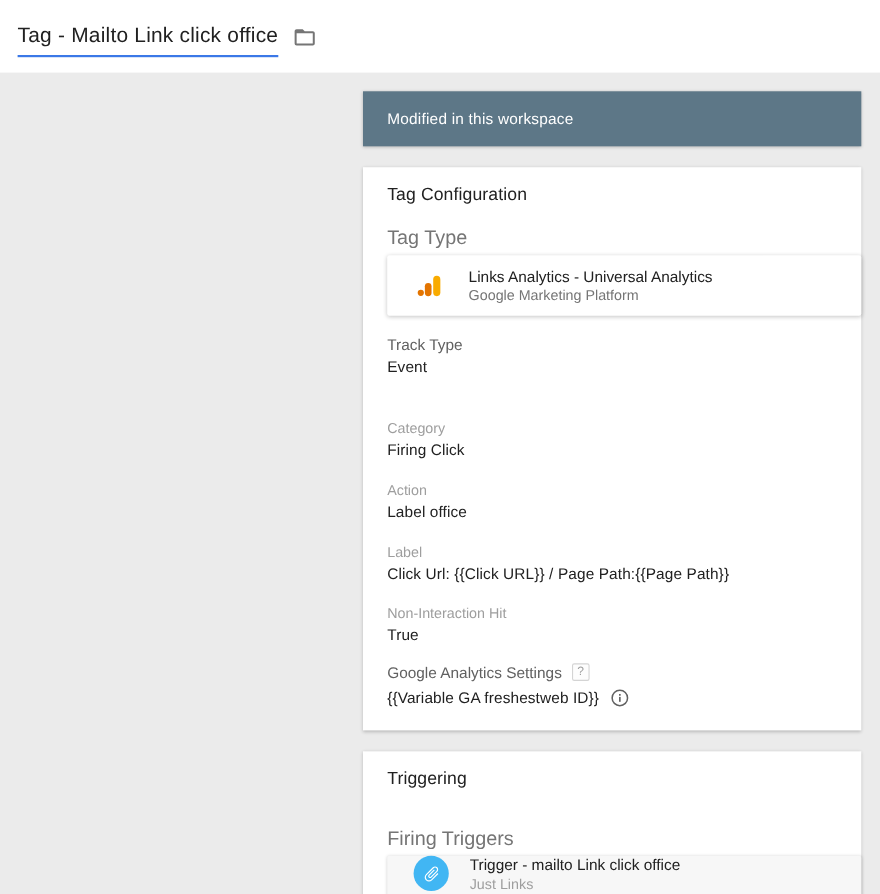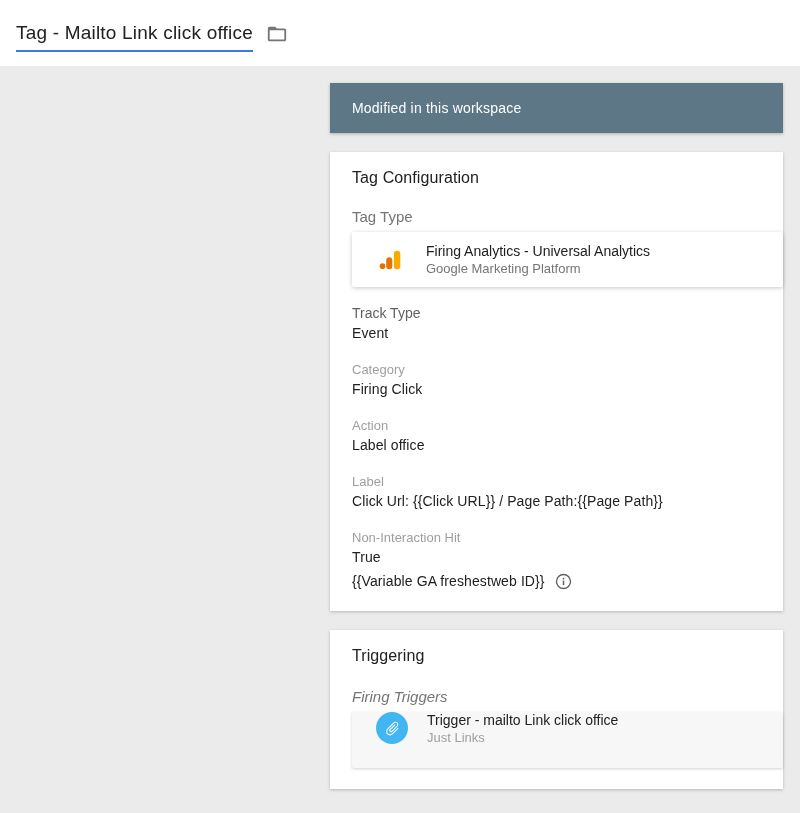--- a/index.html
+++ b/index.html
@@ -56,21 +56,21 @@
     background: #ffffff;
     box-shadow: 0 1px 3px rgba(0,0,0,0.22);
     padding: 16px 0 21px 22px;
   }
   .card-heading {
     font-size: 16px; font-weight: 400; color: #212121;
     line-height: 20px; letter-spacing: 0.1px;
   }
   .section-label {
     margin-top: 21px;
-    font-size: 15px; color: #757575; line-height: 15px;
+    font-size: 18px; color: #757575; line-height: 15px;
   }
   
   .selector {
     margin-top: 8px;
     height: 55px;
     background: #ffffff;
     box-shadow: 0 1px 4px rgba(0,0,0,0.22);
     border-radius: 2px;
     display: flex; align-items: center;
     cursor: pointer;
@@ -78,21 +78,21 @@
   .selector .icon-wrap {
     width: 26px; height: 26px;
     margin: 0 22px 0 26px;
     display: flex; align-items: center; justify-content: center;
   }
   .sel-title { font-size: 14px; font-weight: 500; color: #212121; line-height: 17px; }
   .sel-sub   { font-size: 13px; font-weight: 400; color: #757575; line-height: 16px; margin-top: 1px; }
   
   .field { margin-top: 20px; }
   .field.first-strong { margin-top: 18px; }
-  .field.gap-large { margin-top: 20px; }
+  .field.gap-large { margin-top: 40px; }
   .field-label-strong { font-size: 14px; color: #616161; line-height: 16px; }
   .field-label { font-size: 13px; color: #9e9e9e; line-height: 15px; }
   .field-value { font-size: 14px; color: #212121; line-height: 17px; margin-top: 4px; letter-spacing: 0.1px; }
   .settings-row { margin-top: 17px; display: flex; align-items: center; }
   .help-box {
     margin-left: 9px;
     width: 16px; height: 16px;
     border: 1px solid #d4d4d4; border-radius: 2px;
     color: #9e9e9e; font-size: 11px;
     display: inline-flex; align-items: center; justify-content: center;
@@ -147,21 +147,21 @@
 
     <div class="selector">
       <span class="icon-wrap">
         <svg width="26" height="26" viewBox="0 0 24 24" aria-hidden="true">
           <rect x="14.6" y="3.5" width="6" height="17" rx="3" fill="#f9ab00"></rect>
           <rect x="7.6" y="9.5" width="5.6" height="11" rx="2.8" fill="#e37400"></rect>
           <circle cx="4.2" cy="17.7" r="2.6" fill="#e37400"></circle>
         </svg>
       </span>
       <div>
-        <div class="sel-title">Firing Analytics - Universal Analytics</div>
+        <div class="sel-title">Links Analytics - Universal Analytics</div>
         <div class="sel-sub">Google Marketing Platform</div>
       </div>
     </div>
 
     <div class="field first-strong">
       <div class="field-label-strong">Track Type</div>
       <div class="field-value">Event</div>
     </div>
 
     <div class="field gap-large">
@@ -177,37 +177,41 @@
     <div class="field">
       <div class="field-label">Label</div>
       <div class="field-value">Click Url: {{Click URL}} / Page Path:{{Page Path}}</div>
     </div>
 
     <div class="field">
       <div class="field-label">Non-Interaction Hit</div>
       <div class="field-value">True</div>
     </div>
 
+    <div class="settings-row">
+      <span class="field-label-strong">Google Analytics Settings</span>
+      <span class="help-box">?</span>
+    </div>
 
     <div class="settings-value-row">
       <span class="field-value" style="margin-top:0">{{Variable GA freshestweb ID}}</span>
       <span class="info-icon">
         <svg width="17" height="17" viewBox="0 0 16 16" aria-hidden="true">
           <circle cx="8" cy="8" r="6.6" fill="none" stroke="#616161" stroke-width="1.3"></circle>
           <rect x="7.3" y="4.6" width="1.4" height="1.5" fill="#616161"></rect>
           <rect x="7.3" y="7.1" width="1.4" height="4.2" fill="#616161"></rect>
         </svg>
       </span>
     </div>
   </section>
 
   <section class="card">
     <h2 class="card-heading">Triggering</h2>
 
-    <div class="section-label" style="margin-top:23px;font-style:italic;">Firing Triggers</div>
+    <div class="section-label" style="margin-top:36px;">Firing Triggers</div>
 
     <div class="trigger-row">
       <span class="trigger-circle">
         <svg width="17" height="17" viewBox="0 0 24 24" fill="#ffffff" style="transform: rotate(45deg);" aria-hidden="true">
           <path d="M16.5 6v11.5c0 2.21-1.79 4-4 4s-4-1.79-4-4V5c0-1.38 1.12-2.5 2.5-2.5s2.5 1.12 2.5 2.5v10.5c0 .55-.45 1-1 1s-1-.45-1-1V6H10v9.5c0 1.38 1.12 2.5 2.5 2.5s2.5-1.12 2.5-2.5V5c0-2.21-1.79-4-4-4S7 2.79 7 5v12.5c0 3.04 2.46 5.5 5.5 5.5s5.5-2.46 5.5-5.5V6h-1.5z"></path>
         </svg>
       </span>
       <div>
         <div class="trig-title">Trigger - mailto Link click office</div>
         <div class="trig-sub">Just Links</div>

